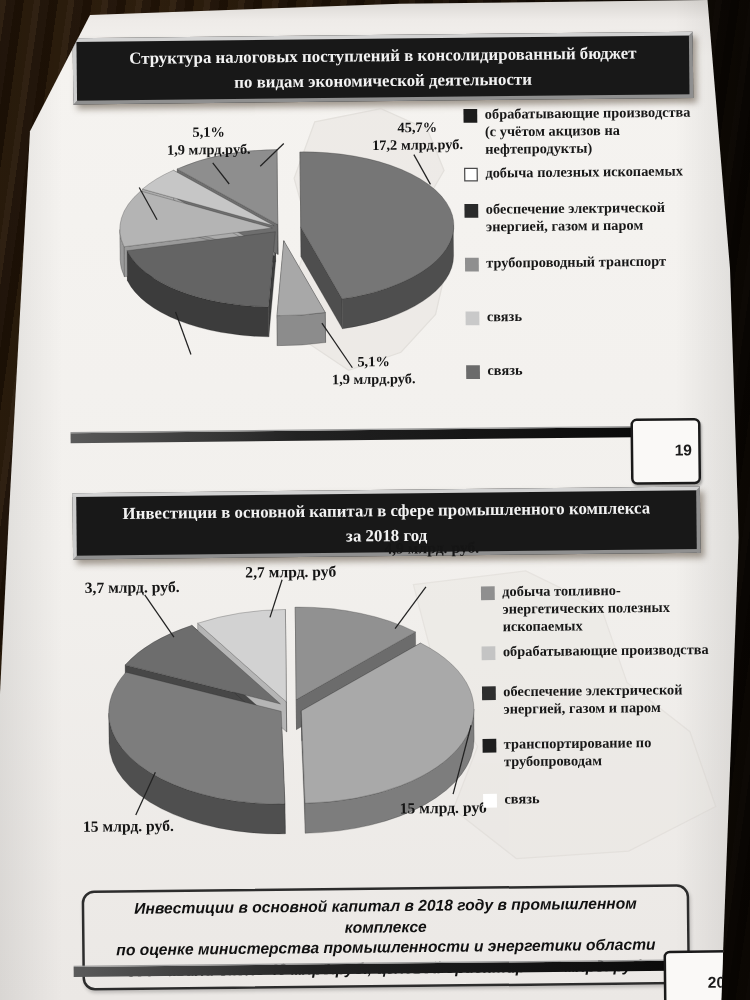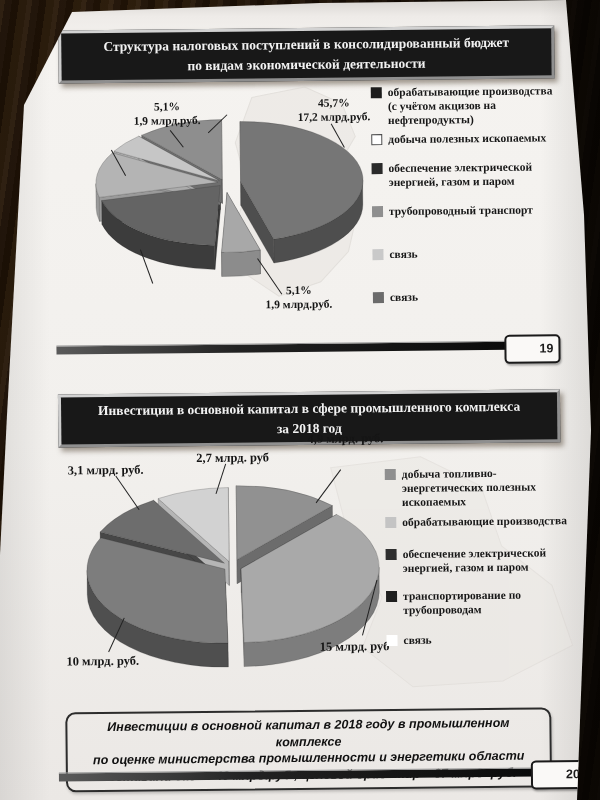--- a/index.html
+++ b/index.html
@@ -22,21 +22,21 @@
   .callout{position:absolute;transform:translateX(-50%);text-align:center;font-weight:bold;
            font-size:11.5px;line-height:1.25;white-space:nowrap;color:#151515;}
   .callout.big{font-size:12.5px;}
   .legend{position:absolute;display:flex;flex-direction:column;}
   .li{display:flex;align-items:flex-start;font-weight:bold;font-size:11.5px;line-height:1.22;color:#181818;}
   .sw{width:9px;height:9px;flex:0 0 9px;margin:2px 6px 0 0;border:1px solid transparent;}
   .divider{position:absolute;height:8px;border-top:1px solid #9a9a9a;
            background:linear-gradient(90deg,#5a5a5a,#222 40%,#0a0a0a);}
   .pagebox{position:absolute;width:42px;height:17px;background:#faf9f7;border:2px solid #1a1a1a;border-radius:5px;
            font-family:"Liberation Sans",sans-serif;font-weight:bold;font-size:12.5px;line-height:17px;
-           text-align:right;padding:4px 5px;box-shadow:1px 2px 2px rgba(0,0,0,.3);}
+           text-align:right;padding:16px 5px;box-shadow:1px 2px 2px rgba(0,0,0,.3);}
   #footerbox{position:absolute;left:62px;top:710px;width:466px;border:2px solid #2c2c2c;border-radius:10px;
              padding:5px 8px;text-align:center;font-family:"Liberation Sans",sans-serif;
              font-style:italic;font-weight:bold;font-size:12.5px;line-height:1.32;color:#111;
              box-shadow:1px 2px 3px rgba(0,0,0,.2);}
 </style>
 </head>
 <body>
 
 <div id="paper">
  <div id="print">
@@ -154,33 +154,33 @@
     <g stroke="#222" stroke-width="1" fill="none">
       <polyline points="85,26 108,60"></polyline>
       <polyline points="195,15 185,45"></polyline>
       <polyline points="310,22 285,55"></polyline>
       <polyline points="330,188 345,133"></polyline>
       <polyline points="76,202 92,168"></polyline>
     </g>
   </svg>
 
   <div class="callout big" style="left:105px;top:461px">
-        <div>3,1 млрд. руб.</div>
+        <div>3,7 млрд. руб.</div>
       </div>
   <div class="callout big" style="left:232px;top:450px">
         <div>2,7 млрд. руб</div>
       </div>
   <div class="callout big" style="left:345px;top:432px">
         <div>4,9 млрд. руб.</div>
       </div>
   <div class="callout big" style="left:352px;top:640px">
         <div>15 млрд. руб</div>
       </div>
   <div class="callout big" style="left:100px;top:652px">
-        <div>10 млрд. руб.</div>
+        <div>15 млрд. руб.</div>
       </div>
 
   <div class="legend" style="left:384px;top:468px;width:190px">
     <div class="li" style="margin-bottom:6px">
           <span class="sw" style="background: rgb(143, 143, 143);"></span>
           <span>добыча топливно-энергетических полезных ископаемых</span>
         </div>
     <div class="li" style="margin-bottom:18px">
           <span class="sw" style="background: rgb(196, 196, 196);"></span>
           <span>обрабатывающие производства</span>

